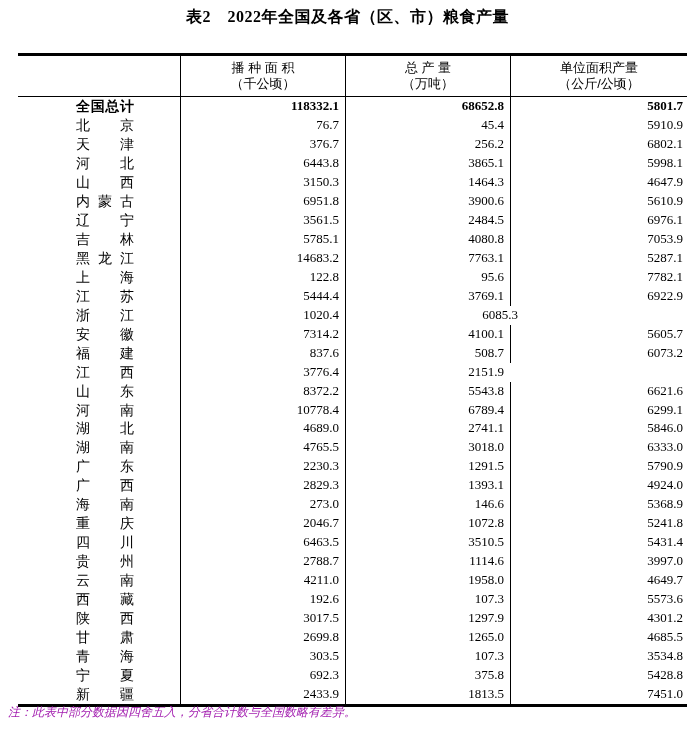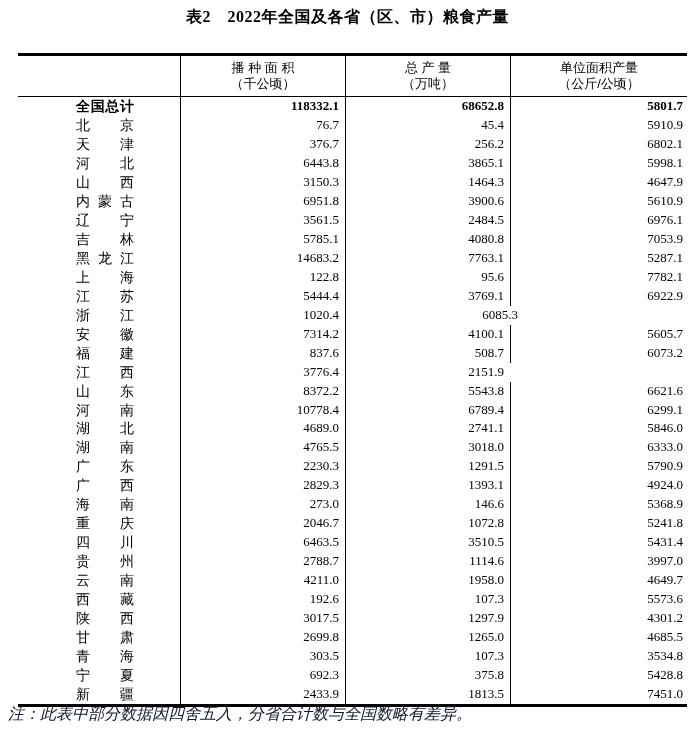--- a/index.html
+++ b/index.html
@@ -89,22 +89,22 @@
   .cell.c3 { width: 177px; padding-right: 4px; }
   .trow.total .name-cell, .trow.total .cell.num {
     font-weight: bold;
   }
   .doc-note {
     position: absolute;
     left: 8px;
     top: 704px;
     font-family: "Liberation Serif", serif;
     font-style: italic;
-    font-size: 16px;
-    color: #0f172a;
+    font-size: 12px;
+    color: #a21caf;
     white-space: nowrap;
   }
 </style>
 </head>
 <body>
 
 <div class="page">
 
   <div class="doc-title">表2　2022年全国及各省（区、市）粮食产量</div>
 

